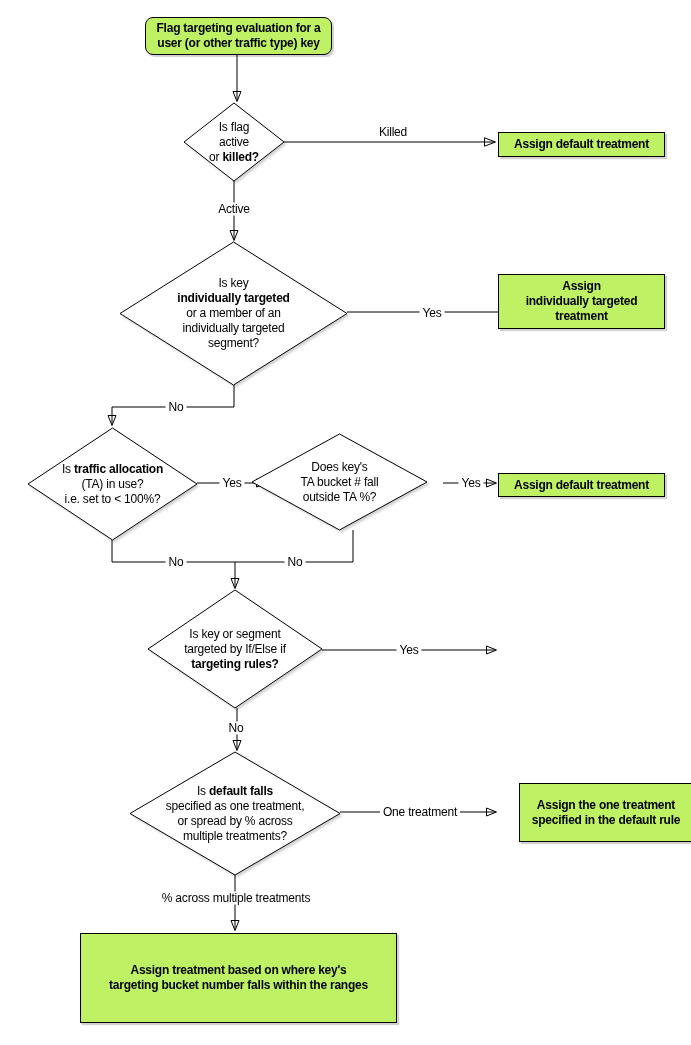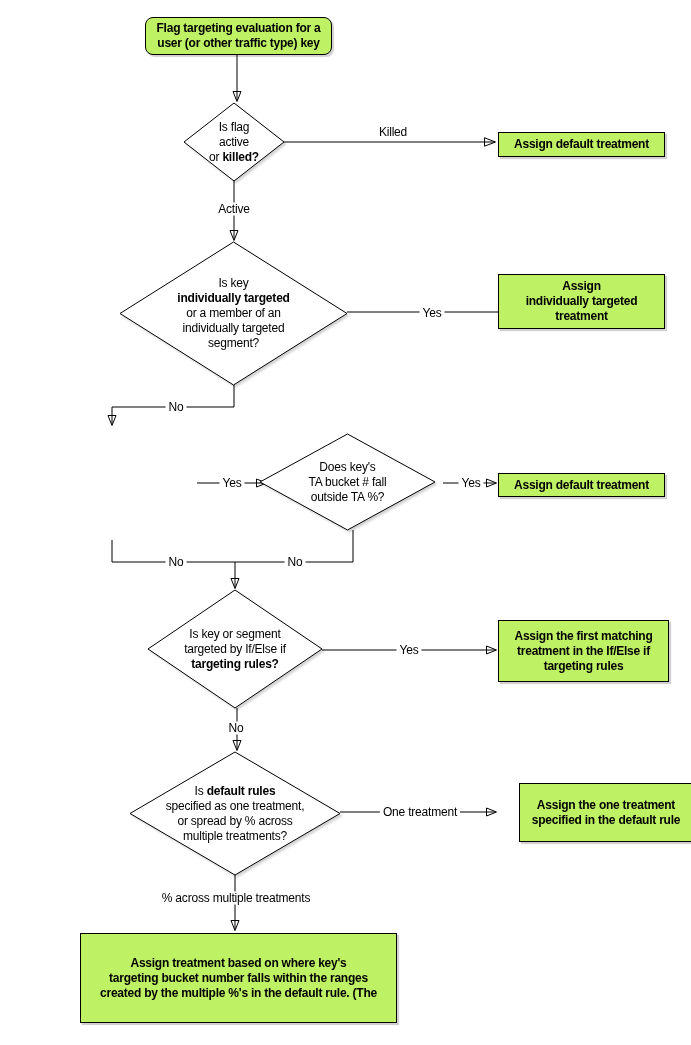--- a/index.html
+++ b/index.html
@@ -87,22 +87,32 @@
     </svg>
     <div class="dtxt">
       <div class="ln">Is key</div>
       <div class="ln"><b>individually targeted</b></div>
       <div class="ln">or a member of an</div>
       <div class="ln">individually targeted</div>
       <div class="ln">segment?</div>
     </div>
   </div>
 
+  <div class="node diamond" style="left:28px;top:428px;width:169px;height:112px;">
+    <svg class="shape" viewBox="0 0 100 100" preserveAspectRatio="none">
+      <polygon points="50,0 100,50 50,100 0,50"></polygon>
+    </svg>
+    <div class="dtxt">
+      <div class="ln"><span>Is </span><b>traffic allocation</b></div>
+      <div class="ln">(TA) in use?</div>
+      <div class="ln">i.e. set to &lt; 100%?</div>
+    </div>
+  </div>
 
-  <div class="node diamond" style="left:260px;top:434px;width:175px;height:96px;">
+  <div class="node diamond" style="left:252px;top:434px;width:175px;height:96px;">
     <svg class="shape" viewBox="0 0 100 100" preserveAspectRatio="none">
       <polygon points="50,0 100,50 50,100 0,50"></polygon>
     </svg>
     <div class="dtxt">
       <div class="ln">Does key's</div>
       <div class="ln">TA bucket # fall</div>
       <div class="ln">outside TA %?</div>
     </div>
   </div>
 
@@ -115,56 +125,50 @@
       <div class="ln">targeted by If/Else if</div>
       <div class="ln"><b>targeting rules?</b></div>
     </div>
   </div>
 
   <div class="node diamond" style="left:130px;top:752px;width:210px;height:123px;">
     <svg class="shape" viewBox="0 0 100 100" preserveAspectRatio="none">
       <polygon points="50,0 100,50 50,100 0,50"></polygon>
     </svg>
     <div class="dtxt">
-      <div class="ln"><span>Is </span><b>default rules</b></div>
+      <div class="ln"><span>Is </span><b>default falls</b></div>
       <div class="ln">specified as one treatment,</div>
       <div class="ln">or spread by % across</div>
       <div class="ln">multiple treatments?</div>
     </div>
   </div>
 
   <div class="node box" style="left:498px;top:132px;width:165px;height:23px;">
     <div class="ln">Assign default treatment</div>
   </div>
 
   <div class="node box" style="left:498px;top:274px;width:165px;height:53px;">
     <div class="ln">Assign</div>
     <div class="ln">individually targeted</div>
     <div class="ln">treatment</div>
   </div>
 
   <div class="node box" style="left:498px;top:473px;width:165px;height:22px;">
     <div class="ln">Assign default treatment</div>
   </div>
 
-  <div class="node box" style="left:498px;top:620px;width:169px;height:60px;">
-    <div class="ln">Assign the first matching</div>
-    <div class="ln">treatment in the If/Else if</div>
-    <div class="ln">targeting rules</div>
-  </div>
 
   <div class="node box" style="left:504px;top:783px;width:172px;height:57px;margin-left:15px;">
     <div class="ln">Assign the one treatment</div>
     <div class="ln">specified in the default rule</div>
   </div>
 
   <div class="node box" style="left:80px;top:905px;width:315px;height:88px;margin-top:28px;">
     <div class="ln">Assign treatment based on where key's</div>
     <div class="ln">targeting bucket number falls within the ranges</div>
-    <div class="ln">created by the multiple %'s in the default rule. (The</div>
   </div>
 
   <div class="elabel" style="left:393px;top:132px;">Killed</div>
   <div class="elabel" style="left:234px;top:209px;">Active</div>
   <div class="elabel" style="left:432px;top:313px;">Yes</div>
   <div class="elabel" style="left:176px;top:407px;">No</div>
   <div class="elabel" style="left:232px;top:483px;">Yes</div>
   <div class="elabel" style="left:471px;top:483px;">Yes</div>
   <div class="elabel" style="left:176px;top:562px;">No</div>
   <div class="elabel" style="left:295px;top:562px;">No</div>

